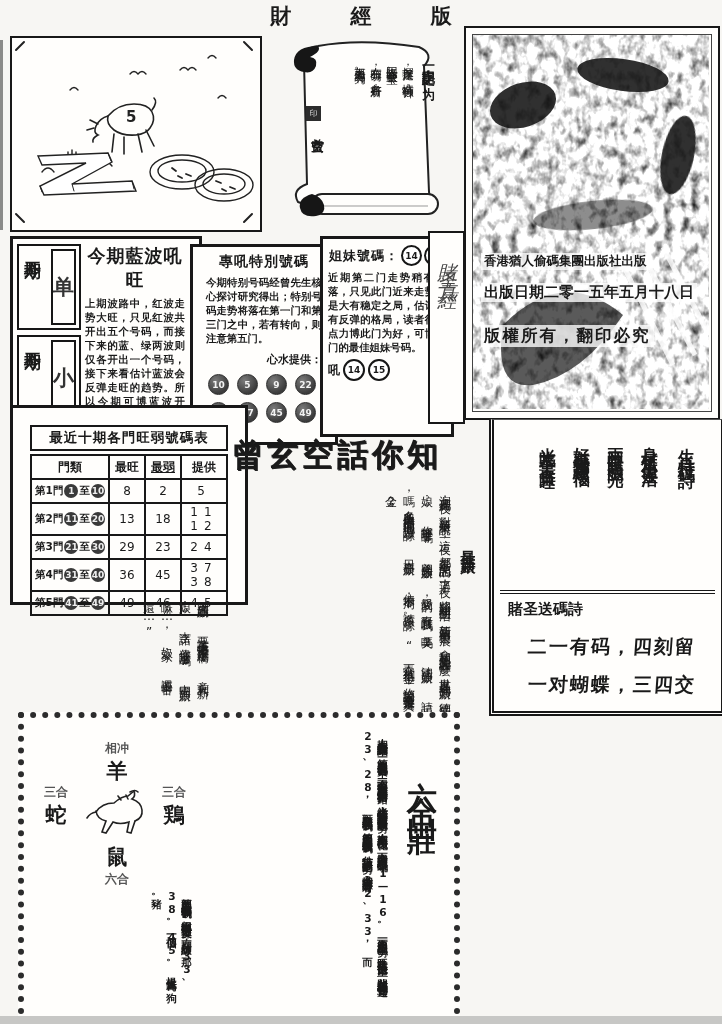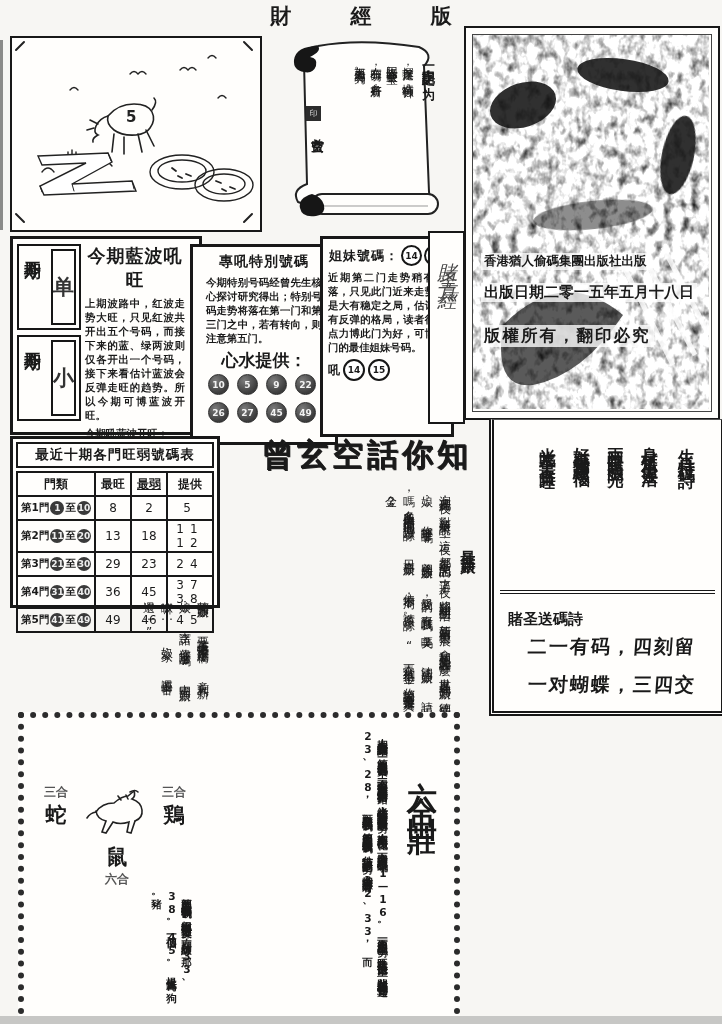--- a/index.html
+++ b/index.html
@@ -43,50 +43,50 @@
   #bluewave .bw-right{position:absolute;left:72px;top:5px;width:100px;}
   .p-title{font-weight:900;font-size:18px;text-align:center;letter-spacing:1px;
         font-family:"DejaVu Serif",serif;}
   .p-body{font-size:10.4px;line-height:14px;text-align:justify;margin-top:4px;font-weight:600;}
   #special{left:190px;top:236px;width:116px;height:183px;border-width:3px;padding:6px 13px;margin-top:8px;}
   #sisters{left:320px;top:236px;width:118px;height:183px;border-width:3px;padding:6px 5px;}
   #cursive{left:428px;top:231px;width:33px;height:189px;border-width:2px;}
   #cursive .ctext{position:absolute;top:14px;left:5px;height:160px;font-size:19px;
         font-family:"DejaVu Serif",serif;font-style:italic;color:#474747;letter-spacing:10px;}
   
-  #hot-table{left:10px;top:436px;width:198px;height:160px;border-width:3px;padding:3px;}
+  #hot-table{left:10px;top:405px;width:198px;height:160px;border-width:3px;padding:17px;}
   #hot-table .t-title{font-weight:900;font-size:13.5px;text-align:center;border:2px solid #181818;
         padding:2px 0;font-family:"DejaVu Serif",serif;letter-spacing:1px;}
   #hot-table table{border-collapse:collapse;width:100%;margin-top:3px;}
   #hot-table th,#hot-table td{border:2px solid #181818;font-size:12px;text-align:center;
         padding:1px 1px;height:20px;}
   #hot-table th{font-weight:900;}
   .gate-cell{display:flex;align-items:center;justify-content:center;gap:1px;font-size:10.5px;
         font-weight:bold;white-space:nowrap;}
   .offer{letter-spacing:6px;}
   
-  #article-title{position:absolute;left:232px;top:434px;width:240px;text-align:right;
+  #article-title{position:absolute;left:232px;top:434px;width:240px;text-align:left;
         font-size:31px;font-weight:900;font-family:"DejaVu Serif",serif;letter-spacing:4px;
         text-shadow:1px 1px 0 #222;}
   #article-part1{position:absolute;left:214px;top:486px;width:240px;height:214px;
         font-size:12px;line-height:18px;letter-spacing:1.5px;}
   #article-part2{position:absolute;left:14px;top:592px;width:198px;height:112px;
         font-size:12px;line-height:18px;letter-spacing:1.5px;}
   #article-side{position:absolute;left:458px;top:538px;height:100px;font-size:15px;
         font-weight:900;letter-spacing:3px;}
   
   #poem{left:489px;top:419px;width:227px;height:291px;border-left:5px double #181818;
         border-right:5px double #181818;border-top:1px solid #555;border-bottom:5px double #181818;
         background:#fffefc;position:absolute;}
   #poem .zodiac-poem{position:absolute;right:22px;top:14px;height:148px;
         font-family:"DejaVu Serif",serif;}
   #poem .zp-title{font-size:17px;font-weight:900;letter-spacing:6px;margin-left:16px;}
   #poem .zp-line{font-size:16.5px;font-weight:bold;letter-spacing:4px;margin-left:12px;}
   #poem .divider{position:absolute;left:6px;right:6px;top:170px;border-top:4px double #181818;}
-  #poem .sub{position:absolute;left:14px;top:190px;font-size:15px;font-weight:900;text-align:right;}
+  #poem .sub{position:absolute;left:14px;top:180px;font-size:15px;font-weight:900;text-align:right;}
   #poem .code1{position:absolute;left:34px;top:214px;font-size:19px;font-weight:bold;
         transform:skewX(-4deg);letter-spacing:2px;}
   #poem .code2{position:absolute;left:34px;top:252px;font-size:19px;font-weight:bold;
         transform:skewX(-4deg);letter-spacing:2px;}
   
   #villa{left:18px;top:712px;width:430px;height:302px;border:6px dotted #2c2c2c;
         background:#fffefc;position:absolute;}
   #villa-title{position:absolute;right:12px;top:40px;height:252px;font-size:30px;
         font-weight:900;letter-spacing:14px;font-family:"DejaVu Serif",serif;}
   #villa-part1{position:absolute;right:64px;top:12px;width:188px;height:272px;
@@ -214,21 +214,21 @@
       <span class="ring" style="width:23px;height:23px;font-size:12px;">9</span>
       <span class="ring" style="width:23px;height:23px;font-size:12px;">15</span>
       <span class="ring" style="width:23px;height:23px;font-size:12px;">42</span>
     </div>
   </div>
 </div>
 
 <div id="special" class="panel">
   <div class="p-title" style="font-size:14px;">專吼特別號碼</div>
   <div class="p-body">今期特别号码经曾先生核心探讨研究得出；特别号码走势将落在第一门和第三门之中，若有转向，则注意第五门。</div>
-  <div class="p-body" style="text-align:center;font-size:17px;margin-top:8px;">心水提供：</div>
+  <div class="p-body" style="text-align:right;font-size:11px;margin-top:8px;">心水提供：</div>
   <div style="display:grid;grid-template-columns:repeat(4,1fr);gap:7px 4px;margin-top:7px;padding:0 2px;">
     <span class="dark-dot" style="width:19px;height:19px;font-size:9px;">10</span>
     <span class="dark-dot" style="width:19px;height:19px;font-size:9px;">5</span>
     <span class="dark-dot" style="width:19px;height:19px;font-size:9px;">9</span>
     <span class="dark-dot" style="width:19px;height:19px;font-size:9px;">22</span>
     <span class="dark-dot" style="width:19px;height:19px;font-size:9px;">26</span>
     <span class="dark-dot" style="width:19px;height:19px;font-size:9px;">27</span>
     <span class="dark-dot" style="width:19px;height:19px;font-size:9px;">45</span>
     <span class="dark-dot" style="width:19px;height:19px;font-size:9px;">49</span>
   </div>
@@ -348,20 +348,24 @@
   <div class="sub">賭圣送碼詩</div>
   <div class="code1">二一有码，四刻留</div>
   <div class="code2">一对蝴蝶，三四交</div>
 </div>
 
 <div id="villa">
   <div id="villa-title" class="vtext">六合山莊</div>
   <div id="villa-part1" class="vtext">上期六合彩攪珠結果，第一門不見號碼賞空，不暇可留意到第二門走勢相當不錯，上緒信和估計接下來必有反彈的趨勢，本期第二門優化，而今期首選心水號碼吼21—16。而第一門上期強勢，旺數佔了很大比重，此門相信取碼會到達23、28，亦可防此三個號碼。第四門上期開出三個號碼，估計摸下好的走勢，今期讀者可看好32、33，而</div>
   <div id="villa-part2" class="vtext">第五門上期也有出個號碼，但因勢頭近于反彈，期只防一線，那33、38。博一個45。提供生肖為：狗、豬。</div>
   <div id="zodiac">
+    <div class="z-top">
+      <div class="z-small">相冲</div>
+      <div class="z-big">羊</div>
+    </div>
     <div class="z-left">
       <div class="z-small">三合</div>
       <div class="z-big">蛇</div>
     </div>
     <div class="z-right">
       <div class="z-small">三合</div>
       <div class="z-big">鶏</div>
     </div>
     <div class="z-bottom">
       <div class="z-big">鼠</div>

